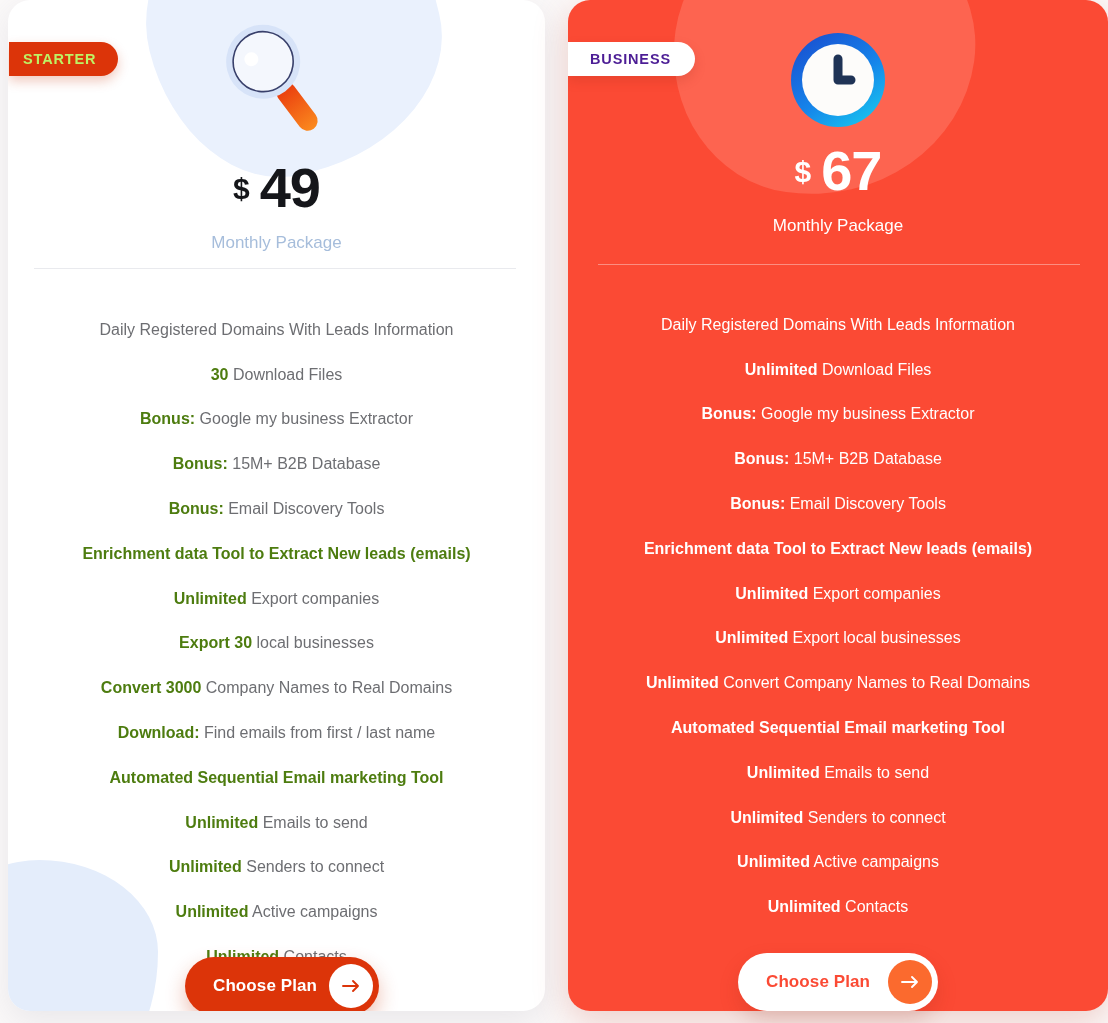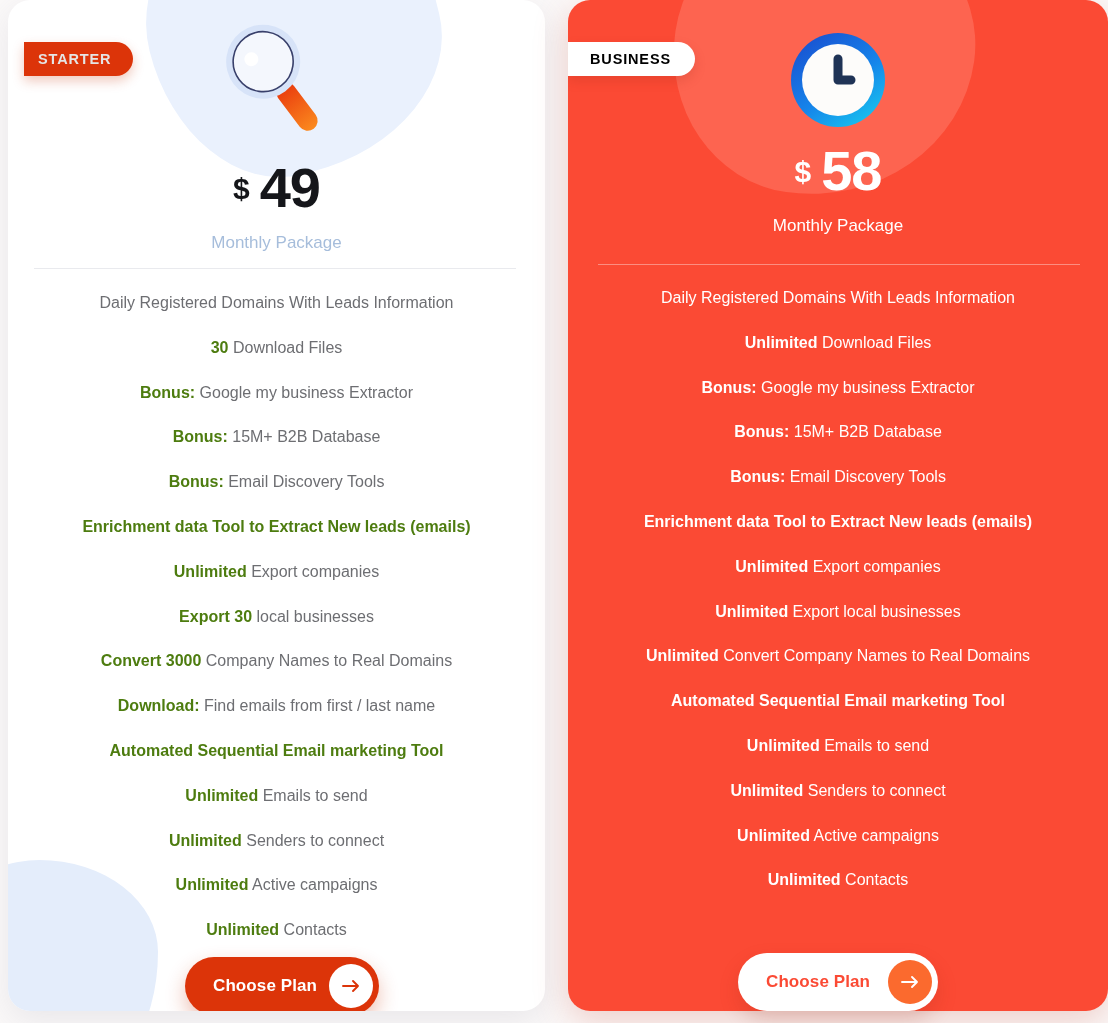--- a/index.html
+++ b/index.html
@@ -84,33 +84,33 @@
     top: 42px;
     height: 34px;
     display: flex;
     align-items: center;
     font-size: 14.5px;
     font-weight: 700;
     letter-spacing: 0.85px;
   }
 
   .badge-starter {
-    left: 16px;
+    left: 1px;
     padding: 0 22px 0 14px;
     background: #dc3409;
-    color: #e5e5e5;
+    color: #bef264;
     border-radius: 0 18px 18px 0;
     box-shadow: 0 5px 12px rgba(200,60,20,0.28);
   }
 
   .badge-business {
     left: 0px;
     padding: 0 24px 0 22px;
     background: #ffffff;
-    color: #000000;
+    color: #4c1d95;
     border-radius: 0 18px 18px 0;
     box-shadow: 0 5px 12px rgba(150,40,20,0.18);
     text-align: center;
   }
 
   
   .icon-wrap {
     position: absolute;
     top: 0;
     left: 0;
@@ -167,21 +167,21 @@
     left: 0;
     width: 100%;
     text-align: center;
   }
   .features-starter { top: 294px; }
   .features-business { top: 289px; }
 
   .feature {
     height: 44.8px;
     display: flex;
-    align-items: flex-start;
+    align-items: flex-end;
     justify-content: center;
     white-space: nowrap;
   }
   .feature-text { font-size: 16px; }
   .feature b { font-weight: 700; }
 
   .features-starter .feature-text { color: #6d6e72; }
   .features-starter .feature-text b { color: #4d7c0f; }
   .features-business .feature-text { color: #ffffff; }
   .features-business .feature-text b { color: #ffffff; }
@@ -359,21 +359,21 @@
       </svg>
     </div>
 
     <div class="badge badge-business">
       <span>BUSINESS</span>
     </div>
 
     <div class="price-block price-block-business price-business">
       <div class="price-row">
         <span class="currency">$</span>
-        <span class="amount">58</span>
+        <span class="amount">67</span>
       </div>
       <div class="period period-business">Monthly Package</div>
     </div>
 
     <div class="features features-business">
         <div class="feature">
           <span class="feature-text">Daily Registered Domains With Leads Information</span>
         </div>
         <div class="feature">
           <span class="feature-text"><b>Unlimited</b> Download Files</span>

